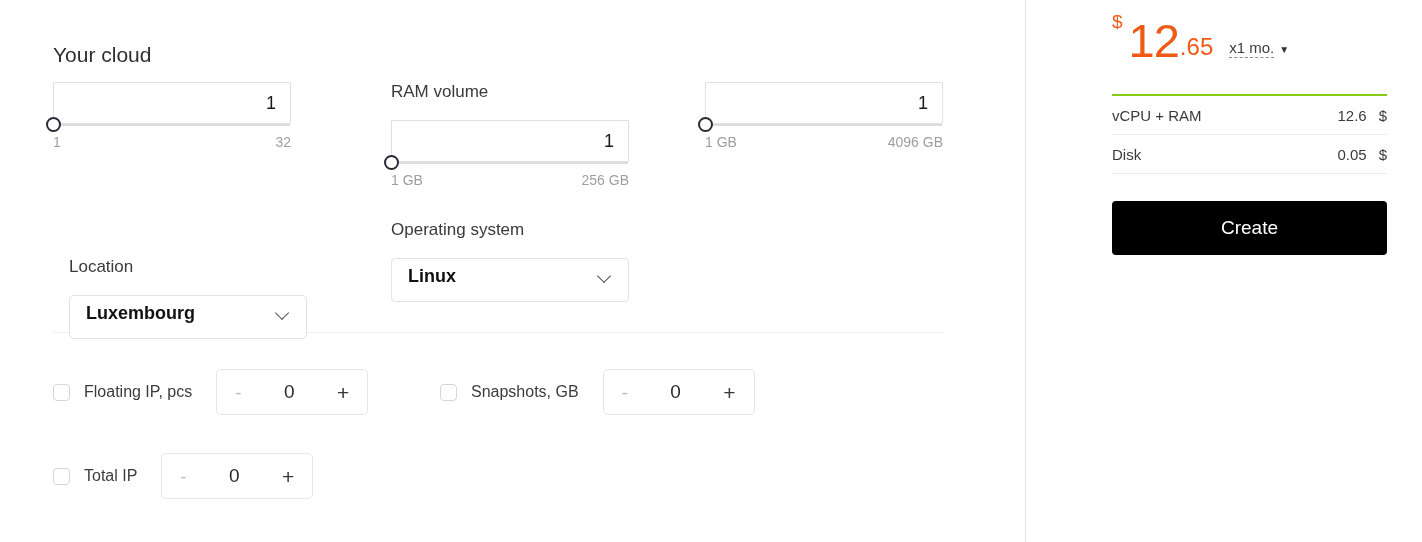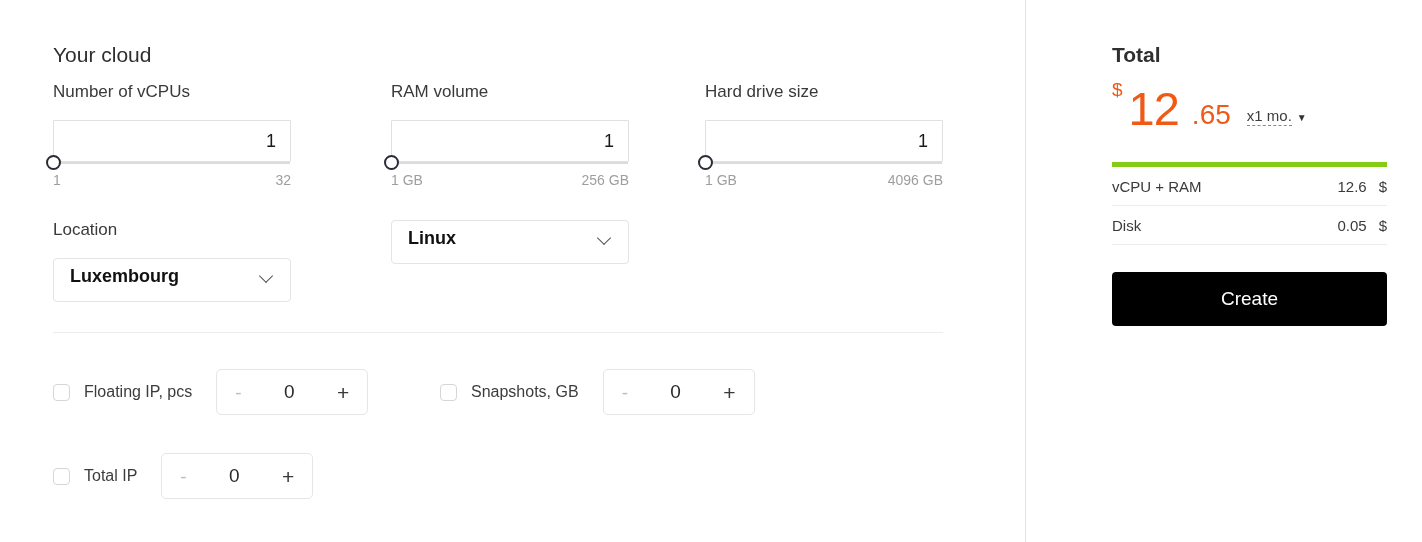--- a/index.html
+++ b/index.html
@@ -59,21 +59,21 @@
   .range-row {
     position: relative; margin-top: 10px; height: 18px;
     font-size: 14px; color: #9e9e9e;
   }
   .range-row .lo { position: absolute; left: 0; top: 0; }
   .range-row .hi { position: absolute; right: 0; top: 0; }
 
   
   .row-selects { position: relative; height: 110px; margin-top: 18px; }
   .select-col { position: absolute; top: 0; width: 238px; }
-  .select-col.c1 { left: 0; }
+  .select-col.c1 { left: 16px; margin-top: 37px; }
   .select-col.c2 { left: 338px; }
   .select-col.c3 { left: 652px; }
 
   .select-box {
     height: 44px; border: 1px solid #e4e4e4; border-radius: 4px;
     background: #fff; display: flex; align-items: center;
     justify-content: space-between; padding: 0 16px 8px 16px;
     cursor: pointer;
   }
   .select-box .sel-val {
@@ -126,32 +126,32 @@
   }
   .cur {
     color: #ef5a16; font-size: 19px; line-height: 1;
     align-self: flex-start; margin-top: 2px;
   }
   .amt-int {
     color: #ef5a16; font-size: 47px; font-weight: 400; line-height: 42px;
     letter-spacing: -1px; margin-left: 6px;
   }
   .amt-frac {
-    color: #ef5a16; font-size: 28px; line-height: 30px; margin-left: 13px;
+    color: #ef5a16; font-size: 24px; line-height: 30px; margin-left: 1px;
   }
   .period {
     margin-left: 16px; margin-bottom: 4px; font-size: 15px; color: #3d3d3d;
     display: inline-flex; align-items: baseline; cursor: pointer;
   }
   .period .ptext { border-bottom: 1px dashed #8a8a8a; padding-bottom: 1px; }
   .period .caret {
     margin-left: 5px; font-size: 10px; color: #333; line-height: 1;
   }
 
-  .breakdown { margin-top: 32px; border-top: 5px solid #84cc16; }
+  .breakdown { margin-top: 32px; border-top: 2px solid #84cc16; }
   .bd-row {
     display: flex; align-items: center; justify-content: space-between;
     height: 39px; border-bottom: 1px solid #ececec;
     font-size: 15px; color: #3a3a3a;
   }
   .bd-right { display: flex; align-items: baseline; }
   .bd-amount { color: #3a3a3a; }
   .bd-cur { margin-left: 12px; color: #3a3a3a; }
 
   .create-btn {
@@ -168,21 +168,20 @@
 
   <div class="v-divider"></div>
 
   <div class="config">
 
     <h1 class="section-title">Your cloud</h1>
 
     <div class="row-sliders">
 
       <div class="slider-col c1">
-        <div class="field-label">Number of vCPUs</div>
         <div class="num-box">
           <span class="val">1</span>
           <div class="track"></div>
           <div class="handle"></div>
         </div>
         <div class="range-row">
           <span class="lo">1</span>
           <span class="hi">32</span>
         </div>
       </div>
@@ -194,21 +193,20 @@
           <div class="track"></div>
           <div class="handle"></div>
         </div>
         <div class="range-row">
           <span class="lo">1 GB</span>
           <span class="hi">256 GB</span>
         </div>
       </div>
 
       <div class="slider-col c3">
-        <div class="field-label">Hard drive size</div>
         <div class="num-box">
           <span class="val">1</span>
           <div class="track"></div>
           <div class="handle"></div>
         </div>
         <div class="range-row">
           <span class="lo">1 GB</span>
           <span class="hi">4096 GB</span>
         </div>
       </div>
@@ -219,20 +217,21 @@
 
       <div class="select-col c1">
         <div class="field-label">Location</div>
         <div class="select-box">
           <span class="sel-val">Luxembourg</span>
           <span class="chev"></span>
         </div>
       </div>
 
       <div class="select-col c2">
+        <div class="field-label">Operating system</div>
         <div class="select-box">
           <span class="sel-val">Linux</span>
           <span class="chev"></span>
         </div>
       </div>
 
 
     </div>
 
     <div class="h-divider"></div>
@@ -274,21 +273,20 @@
           </div>
         </div>
       </div>
 
     </div>
 
   </div>
 
   <div class="summary">
 
-    <h2 class="summary-title">Total</h2>
 
     <div class="price-line">
       <span class="cur">$</span>
       <span class="amt-int">12</span>
       <span class="amt-frac">.65</span>
       <span class="period">
         <span class="ptext">x1 mo.</span>
         <span class="caret">▼</span>
       </span>
     </div>

